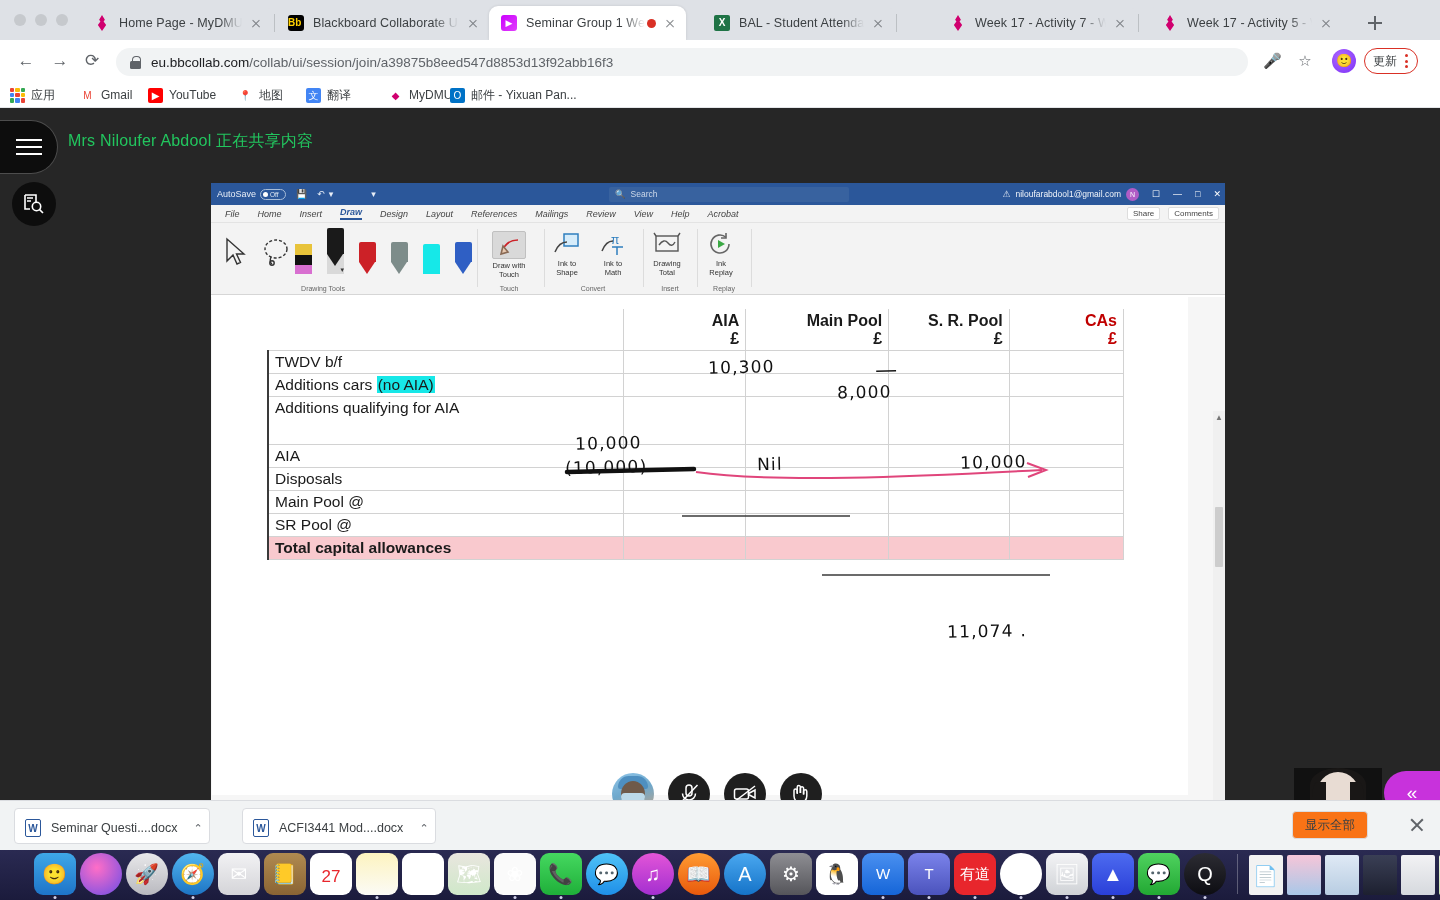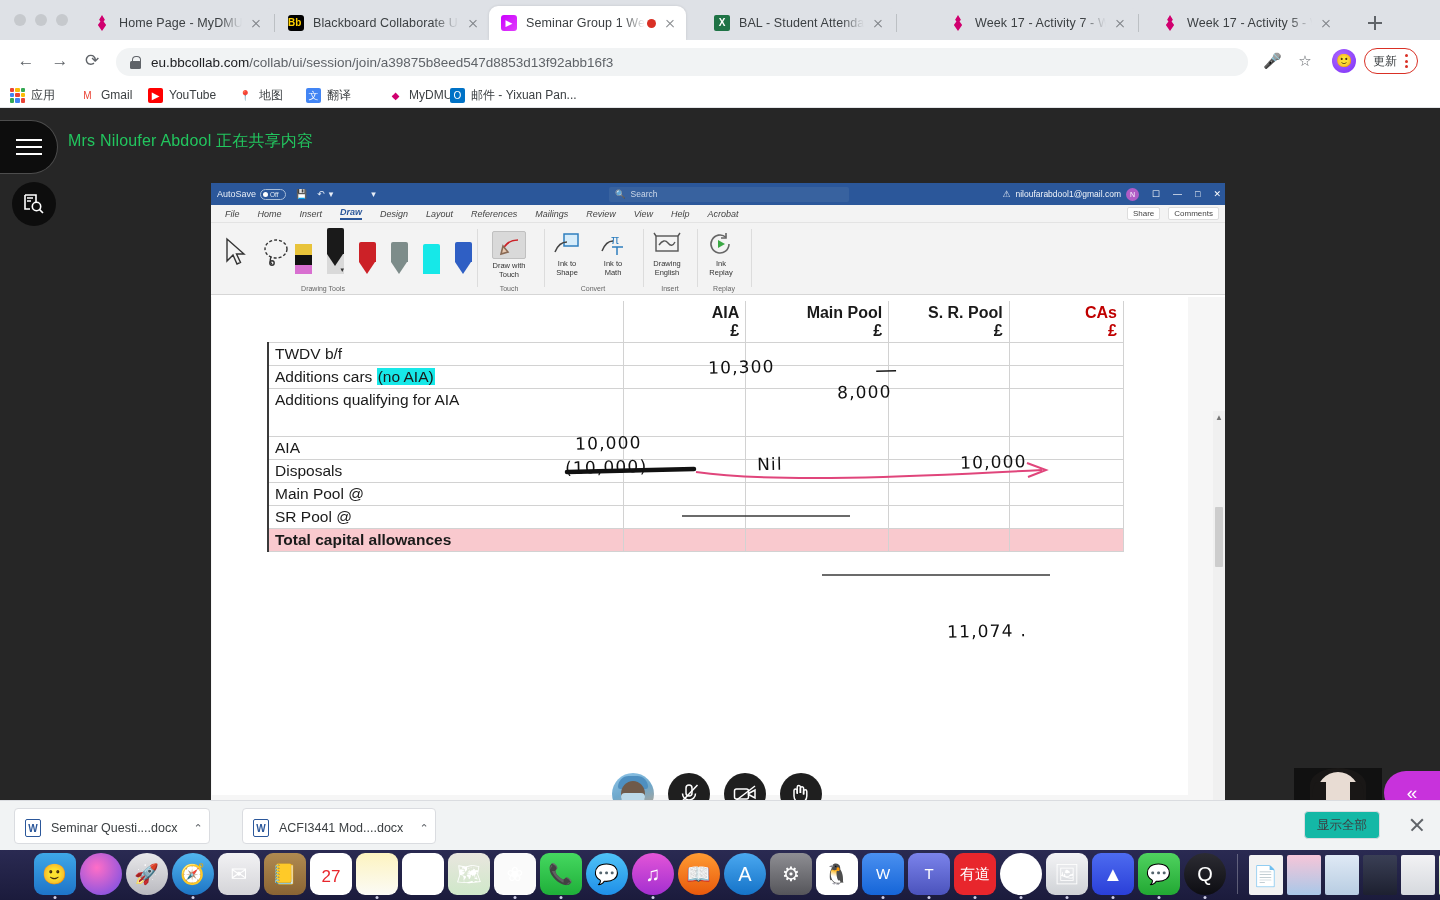--- a/index.html
+++ b/index.html
@@ -121,21 +121,21 @@
   .pen { position:absolute; bottom:22px; width:17px; }
   .pen .nib { width:0; height:0; border-left:8.5px solid transparent; border-right:8.5px solid transparent; }
   .pen .body { width:17px; }
   .rgroup-lbl { position:absolute; bottom:2px; font-size:7px; color:#666; text-align:center; }
   .rsep { position:absolute; top:6px; width:1px; height:58px; background:#dcdcdc; }
   .rbtn { position:absolute; text-align:center; font-size:7.5px; color:#333; line-height:9px; width:40px; }
 
   .w-page { position:absolute; left:0; top:114px; width:1014px; height:518px; background:#f6f6f6; overflow:hidden; }
   .paper { position:absolute; left:1px; top:0; width:976px; height:498px; background:#fff; }
 
-  table.ca { position:absolute; left:55px; top:4px; border-collapse:collapse; width:857px; }
+  table.ca { position:absolute; left:55px; top:12px; border-collapse:collapse; width:857px; }
   table.ca td { border:1px solid #d2d2d2; font-size:15.5px; color:#1a1a1a; padding:2px 6px; vertical-align:top; }
   table.ca td.lbl { border-left:2px solid #3a3a3a; border-right:1px solid #d2d2d2; }
   table.ca .hdr { font-weight:bold; text-align:right; font-size:16px; padding-top:3px; }
   table.ca .hdr.red { color:#c00000; }
   .hl { background:#17e8e8; padding:0 1px; }
   .rowtot td { background:#f9c9ce; font-weight:bold; font-size:15.5px; border-top:2px solid #e08e96; border-bottom:2px solid #e08e96; }
 
   
   .ink { position:absolute; left:0; top:0; width:976px; height:498px; pointer-events:none; }
   .hw { position:absolute; font-family:"DejaVu Sans", sans-serif; font-size:17px; color:#111; letter-spacing:1.2px; transform:rotate(-1.2deg); white-space:nowrap; }
@@ -176,22 +176,22 @@
       border-radius:24px 0 0 24px; display:flex; align-items:center; justify-content:center; color:#fff; font-size:19px; }
 
   
   .shelf { position:absolute; left:0; top:800px; width:1440px; height:50px; background:#f1f3f4; border-top:1px solid #dadce0; }
   .dlitem { position:absolute; top:7px; height:36px; background:#fff; border:1px solid #dadce0; border-radius:4px;
       display:flex; align-items:center; padding:4px 6px 0 10px; gap:10px; }
   .dlitem .wico { width:16px; height:18px; background:#fff; border:1px solid #2b579a; border-radius:2px; position:relative; }
   .dlitem .wico::after { content:"W"; position:absolute; inset:0; color:#2b579a; font:700 10px/17px "Liberation Sans",sans-serif; text-align:center; }
   .dlitem .nm { font-size:12.5px; color:#3c4043; white-space:nowrap; }
   .dlitem .chev { font-size:11px; color:#5f6368; margin-left:6px; }
-  .showall { position:absolute; right:60px; top:10px; height:28px; padding:0 12px; border:1px solid #dadce0; border-radius:4px;
-      background:#14b8a6; font-size:12.5px; color:#3c4043; display:flex; align-items:center; }
+  .showall { position:absolute; right:72px; top:10px; height:28px; padding:0 12px; border:1px solid #dadce0; border-radius:4px;
+      background:#f97316; font-size:12.5px; color:#3c4043; display:flex; align-items:center; }
   .shelfclose { position:absolute; right:14px; top:15px; width:18px; height:18px; }
   .shelfclose::before, .shelfclose::after { content:""; position:absolute; left:1px; top:8px; width:16px; height:1.5px; background:#5f6368; }
   .shelfclose::before { transform:rotate(45deg); } .shelfclose::after { transform:rotate(-45deg); }
 
   
   .dock { position:absolute; left:0; top:850px; width:1440px; height:50px;
       background:linear-gradient(to bottom,#2a2a52,#1b1b3c); }
   .dockinner { position:absolute; left:34px; top:3px; display:flex; align-items:flex-end; gap:4px; }
   .dockicon { width:42px; height:42px; border-radius:9px; position:relative; font-size:20px; line-height:42px; text-align:center; color:#fff; }
   .dockicon.round { border-radius:50%; }
@@ -455,21 +455,21 @@
         </div>
         <div class="rgroup-lbl" style="left:336px;width:92px">Convert</div>
         <div class="rsep" style="left:432px"></div>
 
         <div class="rbtn" style="left:436px;top:8px">
           <svg width="30" height="26" viewBox="0 0 30 26" style="display:block;margin:0 auto 2px" fill="none" stroke="#555" stroke-width="1.4">
             <rect x="4" y="5" width="22" height="15"></rect>
               <path d="M7 14 q5-7 9-2 t7-1"></path>
               <path d="M4 5 l-2-3 M26 5 l2-3"></path>
           </svg>
-          <span>Drawing</span><br><span>English</span>
+          <span>Drawing</span><br><span>Total</span>
         </div>
         <div class="rgroup-lbl" style="left:436px;width:46px">Insert</div>
         <div class="rsep" style="left:486px"></div>
 
         <div class="rbtn" style="left:490px;top:8px">
           <svg width="30" height="26" viewBox="0 0 30 26" style="display:block;margin:0 auto 2px" fill="none" stroke="#666" stroke-width="1.6">
             <path d="M23 13 a9 9 0 1 1-3-6.7"></path>
               <path d="M20 2 v5 h-5"></path>
             <path d="M12 9 l7 4 l-7 4 z" fill="#3aa843" stroke="none"></path>
           </svg>

